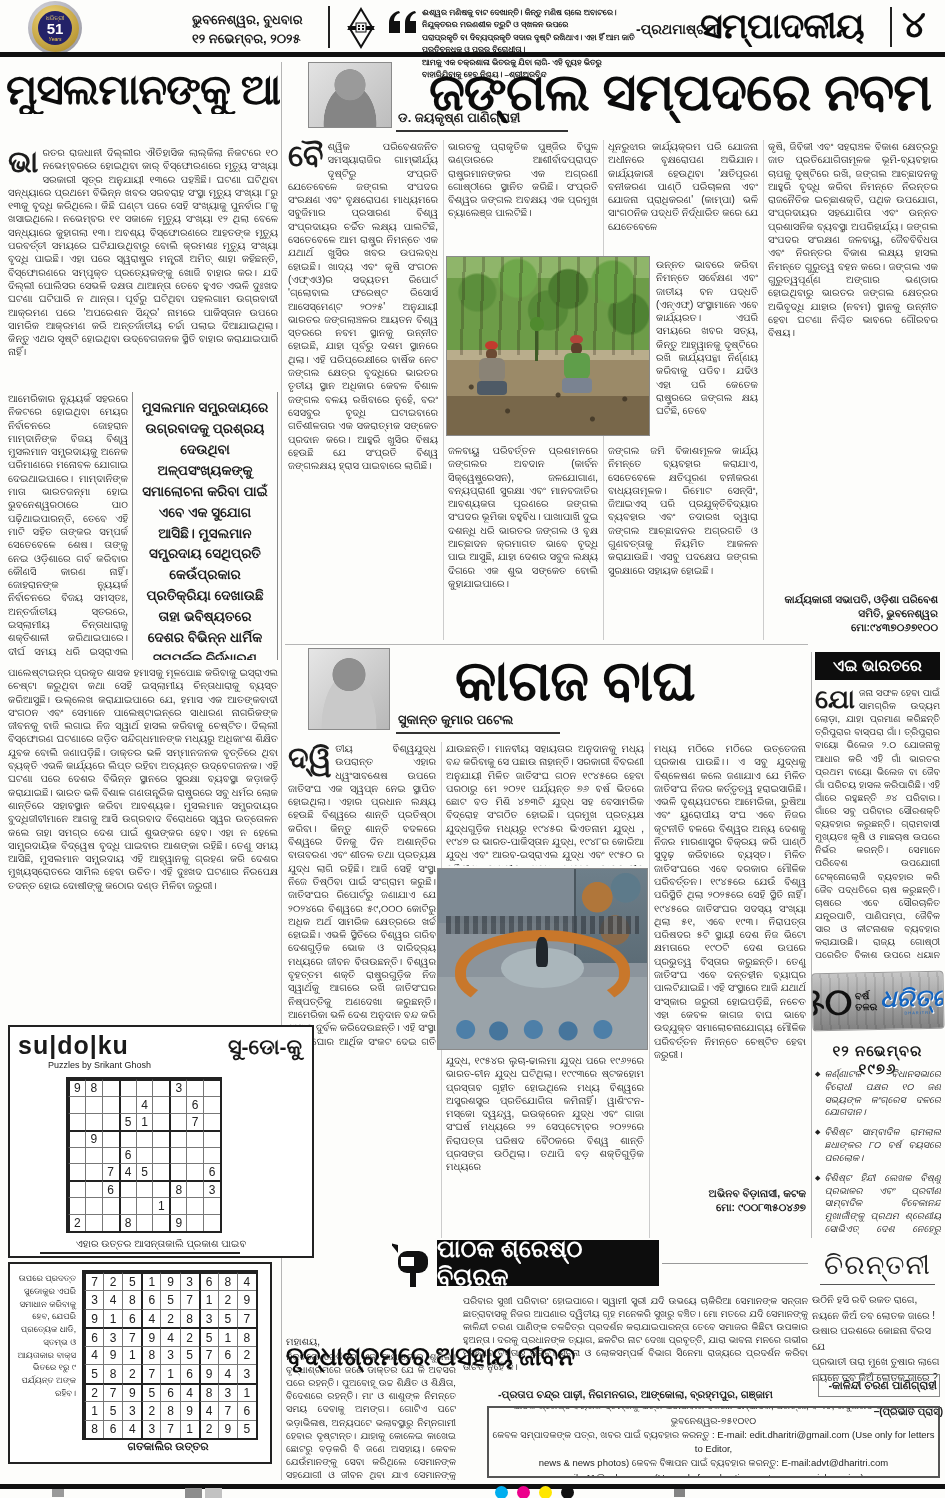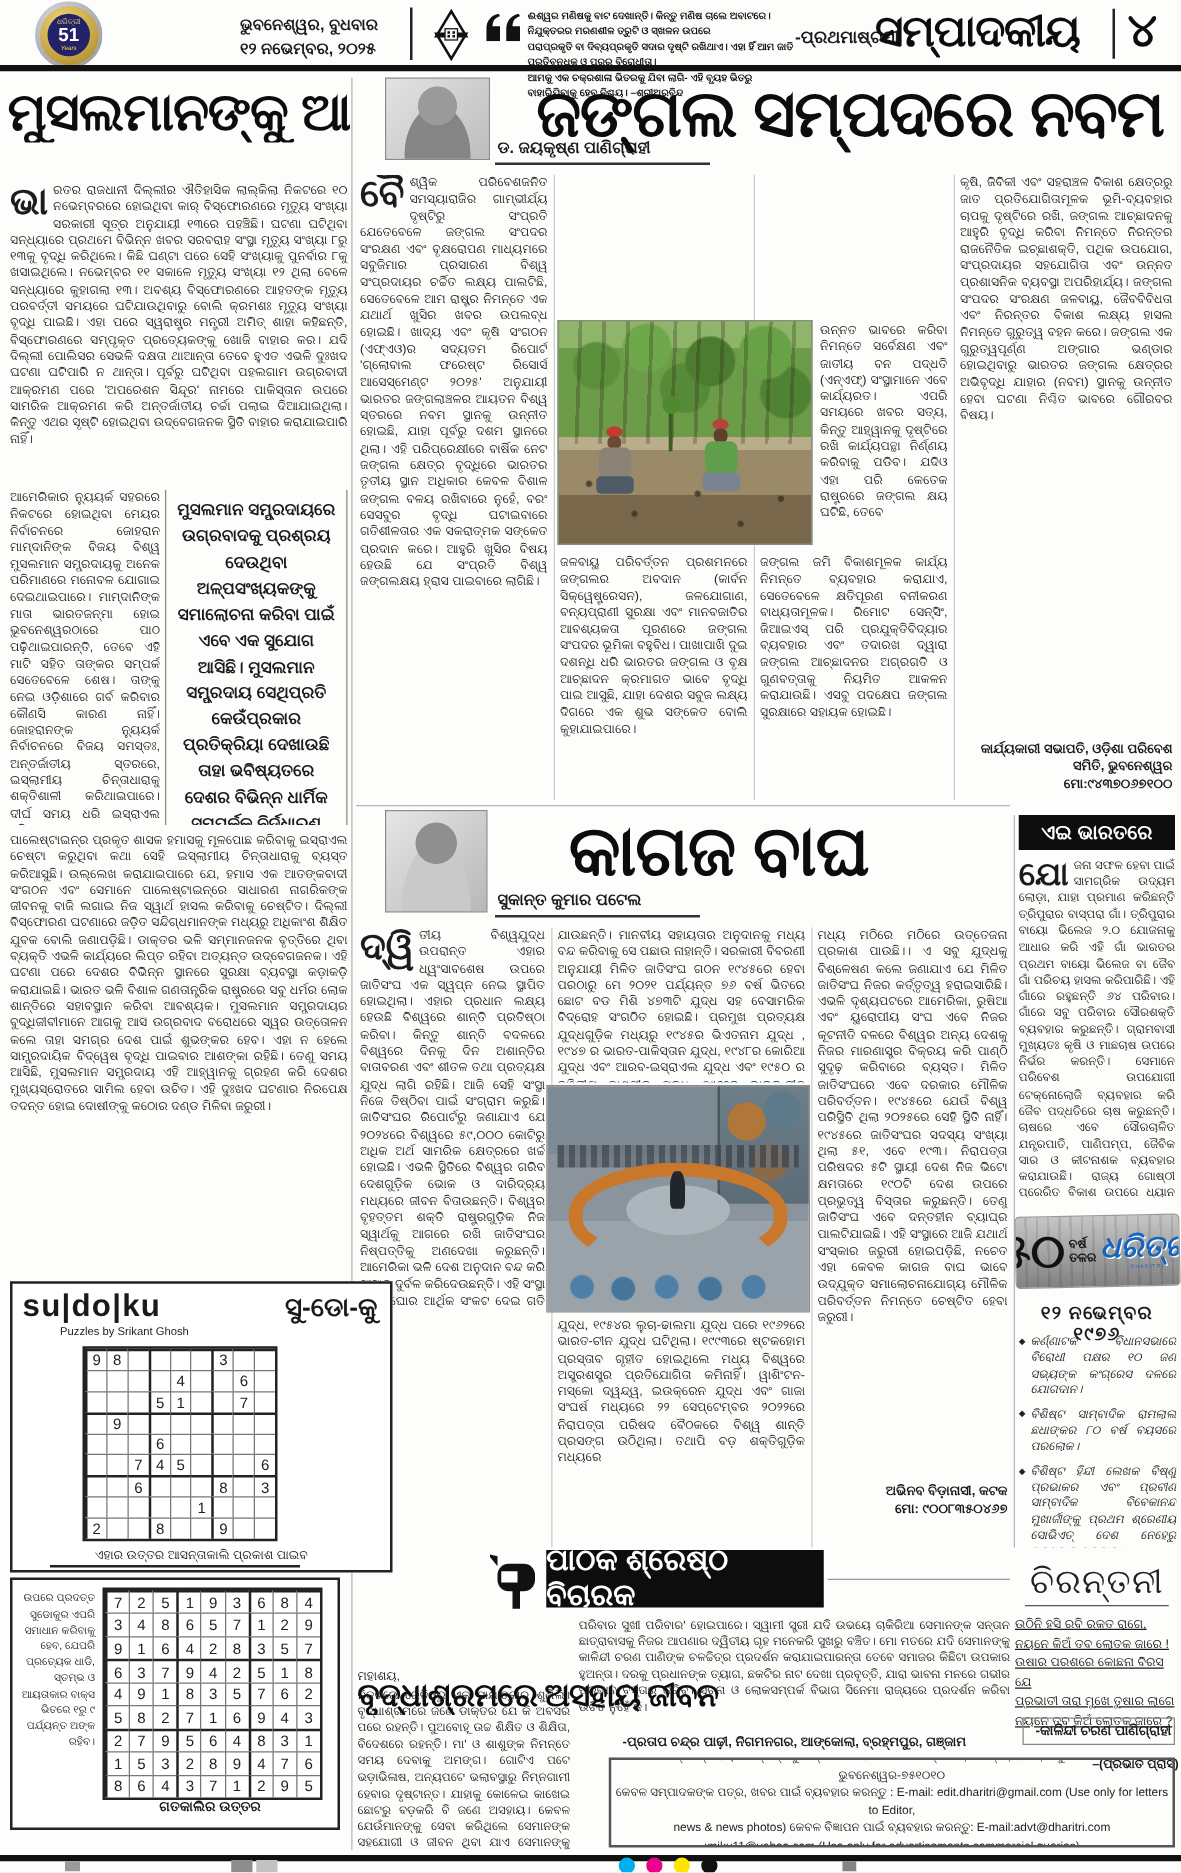--- a/index.html
+++ b/index.html
@@ -103,20 +103,22 @@
        radial-gradient(circle at 50% 34%,#9a9a9a 0 26%,transparent 27%),
        radial-gradient(ellipse at 50% 95%,#858585 0 45%,transparent 46%),
        linear-gradient(135deg,#e3e3e3,#bdbdbd);"></div>
   <div class="abs byline" style="left:398px;top:110px;width:170px;">ଡ. ଜୟକୃଷ୍ଣ ପାଣିଗ୍ରାହୀ</div>
   <div class="abs" style="left:396px;top:130px;width:172px;height:2px;background:#333;"></div>
   <div class="abs headline" style="left:420px;top:62px;width:520px;font-size:52px;text-align:center;white-space:nowrap;">ଜଙ୍ଗଲ ସମ୍ପଦରେ ନବମ</div>
 
   <div class="abs body-txt just" style="left:288px;top:140px;width:150px;height:500px;">
     <span class="dropcap">ବୈ</span><span>ଶ୍ୱିକ ପରିବେଶଜନିତ ସମସ୍ୟାରାଜିର ଗାମ୍ଭୀର୍ଯ୍ୟ ଦୃଷ୍ଟିରୁ ସଂପ୍ରତି ଯେତେବେଳେ ଜଙ୍ଗଲ ସଂପଦର ସଂରକ୍ଷଣ ଏବଂ ବୃକ୍ଷରୋପଣ ମାଧ୍ୟମରେ ସବୁଜିମାର ପ୍ରସାରଣ ବିଶ୍ୱ ସଂପ୍ରଦାୟର ଚର୍ଚ୍ଚିତ ଲକ୍ଷ୍ୟ ପାଲଟିଛି, ସେତେବେଳେ ଆମ ରାଷ୍ଟ୍ର ନିମନ୍ତେ ଏକ ଯଥାର୍ଥ ଖୁସିର ଖବର ଉପଲବ୍ଧ ହୋଇଛି। ଖାଦ୍ୟ ଏବଂ କୃଷି ସଂଗଠନ (ଏଫ୍‌ଏଓ)ର ସଦ୍ୟତମ ରିପୋର୍ଟ 'ଗ୍ଲୋବାଲ ଫରେଷ୍ଟ ରିସୋର୍ସ ଆସେସ୍‌ମେଣ୍ଟ ୨୦୨୫' ଅନୁଯାୟୀ ଭାରତର ଜଙ୍ଗଲାଞ୍ଚଳର ଆୟତନ ବିଶ୍ୱ ସ୍ତରରେ ନବମ ସ୍ଥାନକୁ ଉନ୍ନୀତ ହୋଇଛି, ଯାହା ପୂର୍ବରୁ ଦଶମ ସ୍ଥାନରେ ଥିଲା। ଏହି ପରିପ୍ରେକ୍ଷୀରେ ବାର୍ଷିକ ନେଟ ଜଙ୍ଗଲ କ୍ଷେତ୍ର ବୃଦ୍ଧିରେ ଭାରତର ତୃତୀୟ ସ୍ଥାନ ଅଧିକାର କେବଳ ବିଶାଳ ଜଙ୍ଗଲ ବଳୟ ରଖିବାରେ ନୁହେଁ, ବରଂ ସେସବୁର ବୃଦ୍ଧି ଘଟାଇବାରେ ଗତିଶୀଳତାର ଏକ ସକରାତ୍ମକ ସଙ୍କେତ ପ୍ରଦାନ କରେ। ଆହୁରି ଖୁସିର ବିଷୟ ହେଉଛି ଯେ ସଂପ୍ରତି ବିଶ୍ୱ ଜଙ୍ଗଲକ୍ଷୟ ହ୍ରାସ ପାଇବାରେ ଲାଗିଛି।</span>
   </div>
+  <div class="abs body-txt just" style="left:448px;top:140px;width:150px;height:112px;">ଭାରତକୁ ପ୍ରାକୃତିକ ପୁଞ୍ଜିର ବିପୁଳ ଭଣ୍ଡାରରେ ଆଶୀର୍ବାଦପ୍ରାପ୍ତ ରାଷ୍ଟ୍ରମାନଙ୍କର ଏକ ଅଗ୍ରଣୀ ଗୋଷ୍ଠୀରେ ସ୍ଥାନିତ କରିଛି। ସଂପ୍ରତି ବିଶ୍ୱର ଜଙ୍ଗଲ ଅବକ୍ଷୟ ଏକ ପ୍ରମୁଖ ଚ୍ୟାଲେଞ୍ଜ ପାଲଟିଛି।</div>
+  <div class="abs body-txt just" style="left:608px;top:140px;width:150px;height:112px;">ଧୂନରୁଝାର କାର୍ଯ୍ୟକ୍ରମ ପରି ଯୋଜନା ଅଧୀନରେ ବୃକ୍ଷରୋପଣ ଅଭିଯାନ। କାର୍ଯ୍ୟକାରୀ ହେଉଥିବା 'କ୍ଷତିପୂରଣ ବନୀକରଣ ପାଣ୍ଠି ପରିଚାଳନା ଏବଂ ଯୋଜନା ପ୍ରାଧିକରଣ' (କାମ୍ପା) ଭଳି ସାଂଗଠନିକ ପଦ୍ଧତି ନିର୍ଦ୍ଧାରିତ କରେ ଯେ ଯେତେବେଳେ</div>
   <div class="abs body-txt just" style="left:656px;top:258px;width:102px;height:178px;">ଉନ୍ନତ ଭାବରେ କରିବା ନିମନ୍ତେ ସର୍ବେକ୍ଷଣ ଏବଂ ଜାତୀୟ ବନ ପଦ୍ଧତି (ଏନ୍‌ଏଫ୍‌) ସଂସ୍ଥାମାନେ ଏବେ କାର୍ଯ୍ୟରତ। ଏପରି ସମୟରେ ଖବର ସତ୍ୟ, କିନ୍ତୁ ଆହ୍ୱାନକୁ ଦୃଷ୍ଟିରେ ରଖି କାର୍ଯ୍ୟପନ୍ଥା ନିର୍ଣ୍ଣୟ କରିବାକୁ ପଡିବ। ଯଦିଓ ଏହା ପରି କେତେକ ରାଷ୍ଟ୍ରରେ ଜଙ୍ଗଲ କ୍ଷୟ ଘଟିଛି, ତେବେ</div>
   <div class="abs body-txt just" style="left:448px;top:444px;width:150px;height:196px;">ଜଳବାୟୁ ପରିବର୍ତ୍ତନ ପ୍ରଶମନରେ ଜଙ୍ଗଲର ଅବଦାନ (କାର୍ବନ ସିକ୍ୱେଷ୍ଟ୍ରେସନ), ଜଳଯୋଗାଣ, ବନ୍ୟପ୍ରାଣୀ ସୁରକ୍ଷା ଏବଂ ମାନବଜାତିର ଆବଶ୍ୟକତା ପୂରଣରେ ଜଙ୍ଗଲ ସଂପଦର ଭୂମିକା ବହୁବିଧ। ପାଖାପାଖି ଦୁଇ ଦଶନ୍ଧି ଧରି ଭାରତର ଜଙ୍ଗଲ ଓ ବୃକ୍ଷ ଆଚ୍ଛାଦନ କ୍ରମାଗତ ଭାବେ ବୃଦ୍ଧି ପାଇ ଆସୁଛି, ଯାହା ଦେଶର ସବୁଜ ଲକ୍ଷ୍ୟ ଦିଗରେ ଏକ ଶୁଭ ସଙ୍କେତ ବୋଲି କୁହାଯାଇପାରେ।</div>
   <div class="abs body-txt just" style="left:608px;top:444px;width:150px;height:196px;">ଜଙ୍ଗଲ ଜମି ବିକାଶମୂଳକ କାର୍ଯ୍ୟ ନିମନ୍ତେ ବ୍ୟବହାର କରାଯାଏ, ସେତେବେଳେ କ୍ଷତିପୂରଣ ବନୀକରଣ ବାଧ୍ୟତାମୂଳକ। ରିମୋଟ ସେନ୍ସିଂ, ଜିଆଇଏସ୍ ପରି ପ୍ରଯୁକ୍ତିବିଦ୍ୟାର ବ୍ୟବହାର ଏବଂ ତଦାରଖ ଦ୍ୱାରା ଜଙ୍ଗଲ ଆଚ୍ଛାଦନର ଅଗ୍ରଗତି ଓ ଗୁଣବତ୍ତାକୁ ନିୟମିତ ଆକଳନ କରାଯାଉଛି। ଏସବୁ ପଦକ୍ଷେପ ଜଙ୍ଗଲ ସୁରକ୍ଷାରେ ସହାୟକ ହୋଇଛି।</div>
   <div class="abs body-txt just" style="left:768px;top:140px;width:170px;height:448px;">କୃଷି, ଜିବିକୀ ଏବଂ ସହରାଞ୍ଚଳ ବିକାଶ କ୍ଷେତ୍ରରୁ ଜାତ ପ୍ରତିଯୋଗିତାମୂଳକ ଭୂମି-ବ୍ୟବହାର ଚାପକୁ ଦୃଷ୍ଟିରେ ରଖି, ଜଙ୍ଗଲ ଆଚ୍ଛାଦନକୁ ଆହୁରି ବୃଦ୍ଧି କରିବା ନିମନ୍ତେ ନିରନ୍ତର ରାଜନୈତିକ ଇଚ୍ଛାଶକ୍ତି, ପଥିକ ଉପଯୋଗ, ସଂପ୍ରଦାୟର ସହଯୋଗିତା ଏବଂ ଉନ୍ନତ ପ୍ରଶାସନିକ ବ୍ୟବସ୍ଥା ଅପରିହାର୍ଯ୍ୟ। ଜଙ୍ଗଲ ସଂପଦର ସଂରକ୍ଷଣ ଜଳବାୟୁ, ଜୈବବିବିଧତା ଏବଂ ନିରନ୍ତର ବିକାଶ ଲକ୍ଷ୍ୟ ହାସଲ ନିମନ୍ତେ ଗୁରୁତ୍ୱ ବହନ କରେ। ଜଙ୍ଗଲ ଏକ ଗୁରୁତ୍ୱପୂର୍ଣ୍ଣ ଅଙ୍ଗାର ଭଣ୍ଡାର ହୋଇଥିବାରୁ ଭାରତର ଜଙ୍ଗଲ କ୍ଷେତ୍ରର ଅଭିବୃଦ୍ଧି ଯାହାର (ନବମ) ସ୍ଥାନକୁ ଉନ୍ନୀତ ହେବା ଘଟଣା ନିଶ୍ଚିତ ଭାବରେ ଗୌରବର ବିଷୟ।</div>
   <div class="abs sig" style="left:768px;top:592px;width:170px;">
     <div>କାର୍ଯ୍ୟକାରୀ ସଭାପତି, ଓଡ଼ିଶା ପରିବେଶ</div>
     <div>ସମିତି, ଭୁବନେଶ୍ୱର</div>
     <div>ମୋ:୯୪୩୭୦୬୭୧୦୦</div>
   </div>
   <div class="abs rule-v" style="left:443px;top:140px;height:500px;background:#ccc;"></div>
@@ -222,21 +224,21 @@
       </div>
       <div class="hist-item">
         <span class="hist-marker">◆</span>
         <span>ବିଶିଷ୍ଟ ହିନ୍ଦୀ ଲେଖକ ବିଷ୍ଣୁ ପ୍ରଭାକର ଏବଂ ପ୍ରବୀଣ ସାମ୍ବାଦିକ ବିବେକାନନ୍ଦ ମୁଖାର୍ଜୀଙ୍କୁ ପ୍ରଥମ ଶ୍ରେଣୀୟ ସୋଭିଏତ୍ ଦେଶ ନେହେରୁ ପୁରସ୍କାର ପ୍ରଦାନ।</span>
       </div>
     </div>
 
   <div class="abs" style="left:812px;top:1250px;width:131px;">
     <div style="font-size:27px;text-align:center;color:#222;font-weight:500;letter-spacing:1px;">ଚିରନ୍ତନୀ</div>
     <div style="height:1px;background:#555;margin:3px 8px 7px;"></div>
-    <div style="font-size:10px;line-height:1.55;color:#1a1a1a;text-decoration:underline;">
+    <div style="font-size:10px;line-height:1.55;color:#1a1a1a;">
         <div>ଉଠିନି ହସି ରବି ରକତ ରାଗେ,</div>
         <div>ନୟନେ କିଅଁ ତବ ଲୋତକ ଜାରେ !</div>
         <div>ଉଷାର ପରଶରେ କୋଛନା ବିରସ ଯେ</div>
         <div>ପ୍ରଭାତୀ ତାରା ମୁଖେ ତୁଷାର ଲାଗେ</div>
         <div>ନୟନେ ତବ କିଅଁ ଲୋତକ ଜାରେ ?</div>
       </div>
     <div style="font-size:10px;font-weight:bold;text-align:right;margin-top:21px;">–(ପ୍ରଭାତ ପ୍ରାସ)</div>
   </div>
   <div class="abs" style="left:818px;top:1374px;width:122px;border:1px solid #888;padding:4px 2px;font-size:11px;font-weight:bold;text-align:right;box-sizing:border-box;">-କାଳିନ୍ଦୀ ଚରଣ ପାଣିଗ୍ରାହୀ</div>
 

